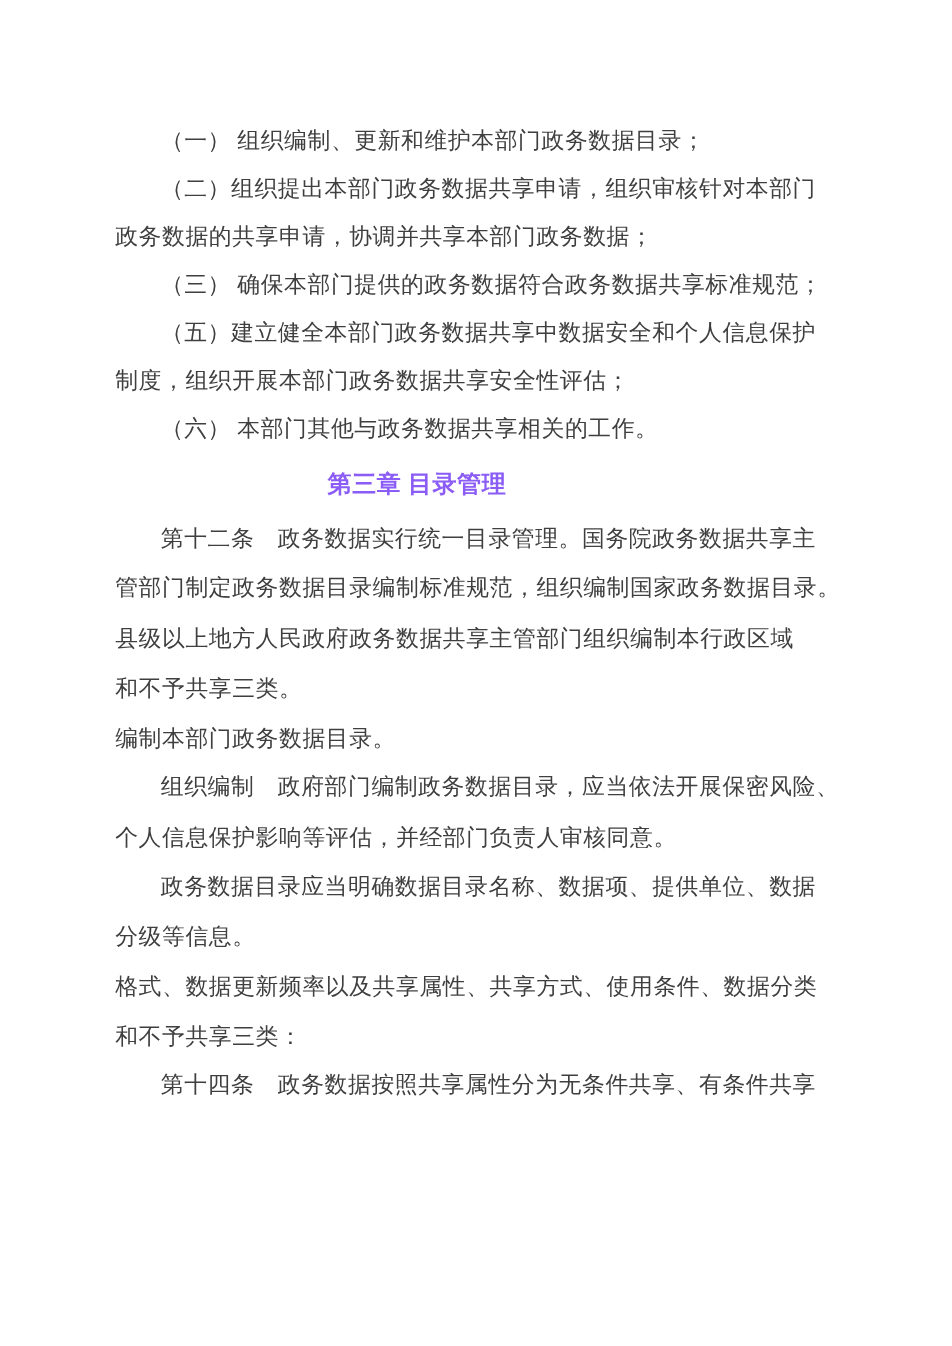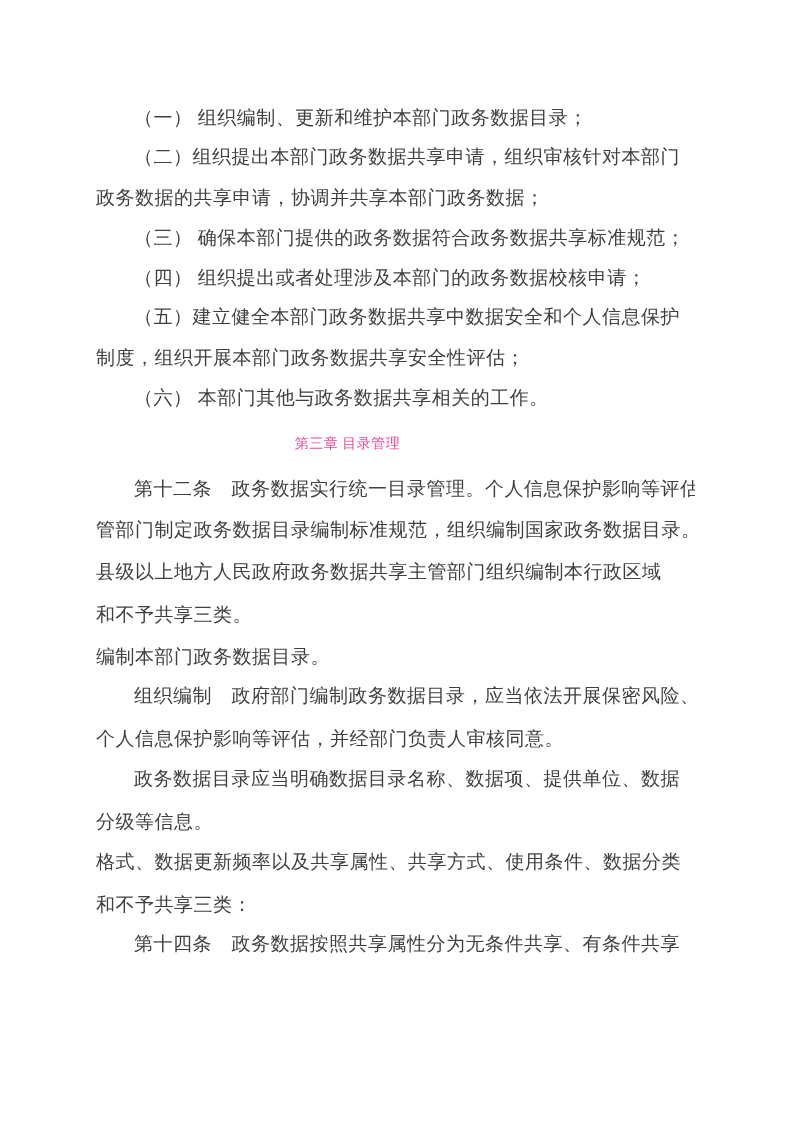--- a/index.html
+++ b/index.html
@@ -30,49 +30,48 @@
   }
   .indent { text-indent: 2em; }
   .fill {
     text-align: justify;
     text-justify: inter-character;
     text-align-last: justify;
     font-family: Liberation Mono, monospace;
   }
   .heading {
     margin: 0;
-    font-size: 14px;
+    font-size: 20px;
     line-height: 52px;
-    font-weight: normal;
+    font-weight: bold;
     text-align: center;
-    color: #ec4899;
+    color: #8b5cf6;
     letter-spacing: 0.5px;
   }
 </style>
 </head>
 <body>
 
 <div class="page">
   <div class="content">
 
     <div class="section-a">
       <p class="line indent">（一） 组织编制、更新和维护本部门政务数据目录；</p>
       <p class="line indent fill">（二）组织提出本部门政务数据共享申请，组织审核针对本部门</p>
       <p class="line">政务数据的共享申请，协调并共享本部门政务数据；</p>
       <p class="line indent">（三） 确保本部门提供的政务数据符合政务数据共享标准规范；</p>
-      <p class="line indent">（四） 组织提出或者处理涉及本部门的政务数据校核申请；</p>
       <p class="line indent fill">（五）建立健全本部门政务数据共享中数据安全和个人信息保护</p>
       <p class="line">制度，组织开展本部门政务数据共享安全性评估；</p>
       <p class="line indent">（六） 本部门其他与政务数据共享相关的工作。</p>
     </div>
 
     <h2 class="heading">第三章 目录管理</h2>
 
     <div class="section-b">
-      <p class="line indent fill">第十二条　政务数据实行统一目录管理。个人信息保护影响等评估</p>
+      <p class="line indent fill">第十二条　政务数据实行统一目录管理。国务院政务数据共享主</p>
       <p class="line fill">管部门制定政务数据目录编制标准规范，组织编制国家政务数据目录。</p>
       <p class="line fill">县级以上地方人民政府政务数据共享主管部门组织编制本行政区域</p>
       <p class="line">和不予共享三类。</p>
       <p class="line">编制本部门政务数据目录。</p>
       <p class="line indent fill">组织编制　政府部门编制政务数据目录，应当依法开展保密风险、</p>
       <p class="line">个人信息保护影响等评估，并经部门负责人审核同意。</p>
       <p class="line indent fill">政务数据目录应当明确数据目录名称、数据项、提供单位、数据</p>
       <p class="line">分级等信息。</p>
       <p class="line fill">格式、数据更新频率以及共享属性、共享方式、使用条件、数据分类</p>
       <p class="line">和不予共享三类：</p>

